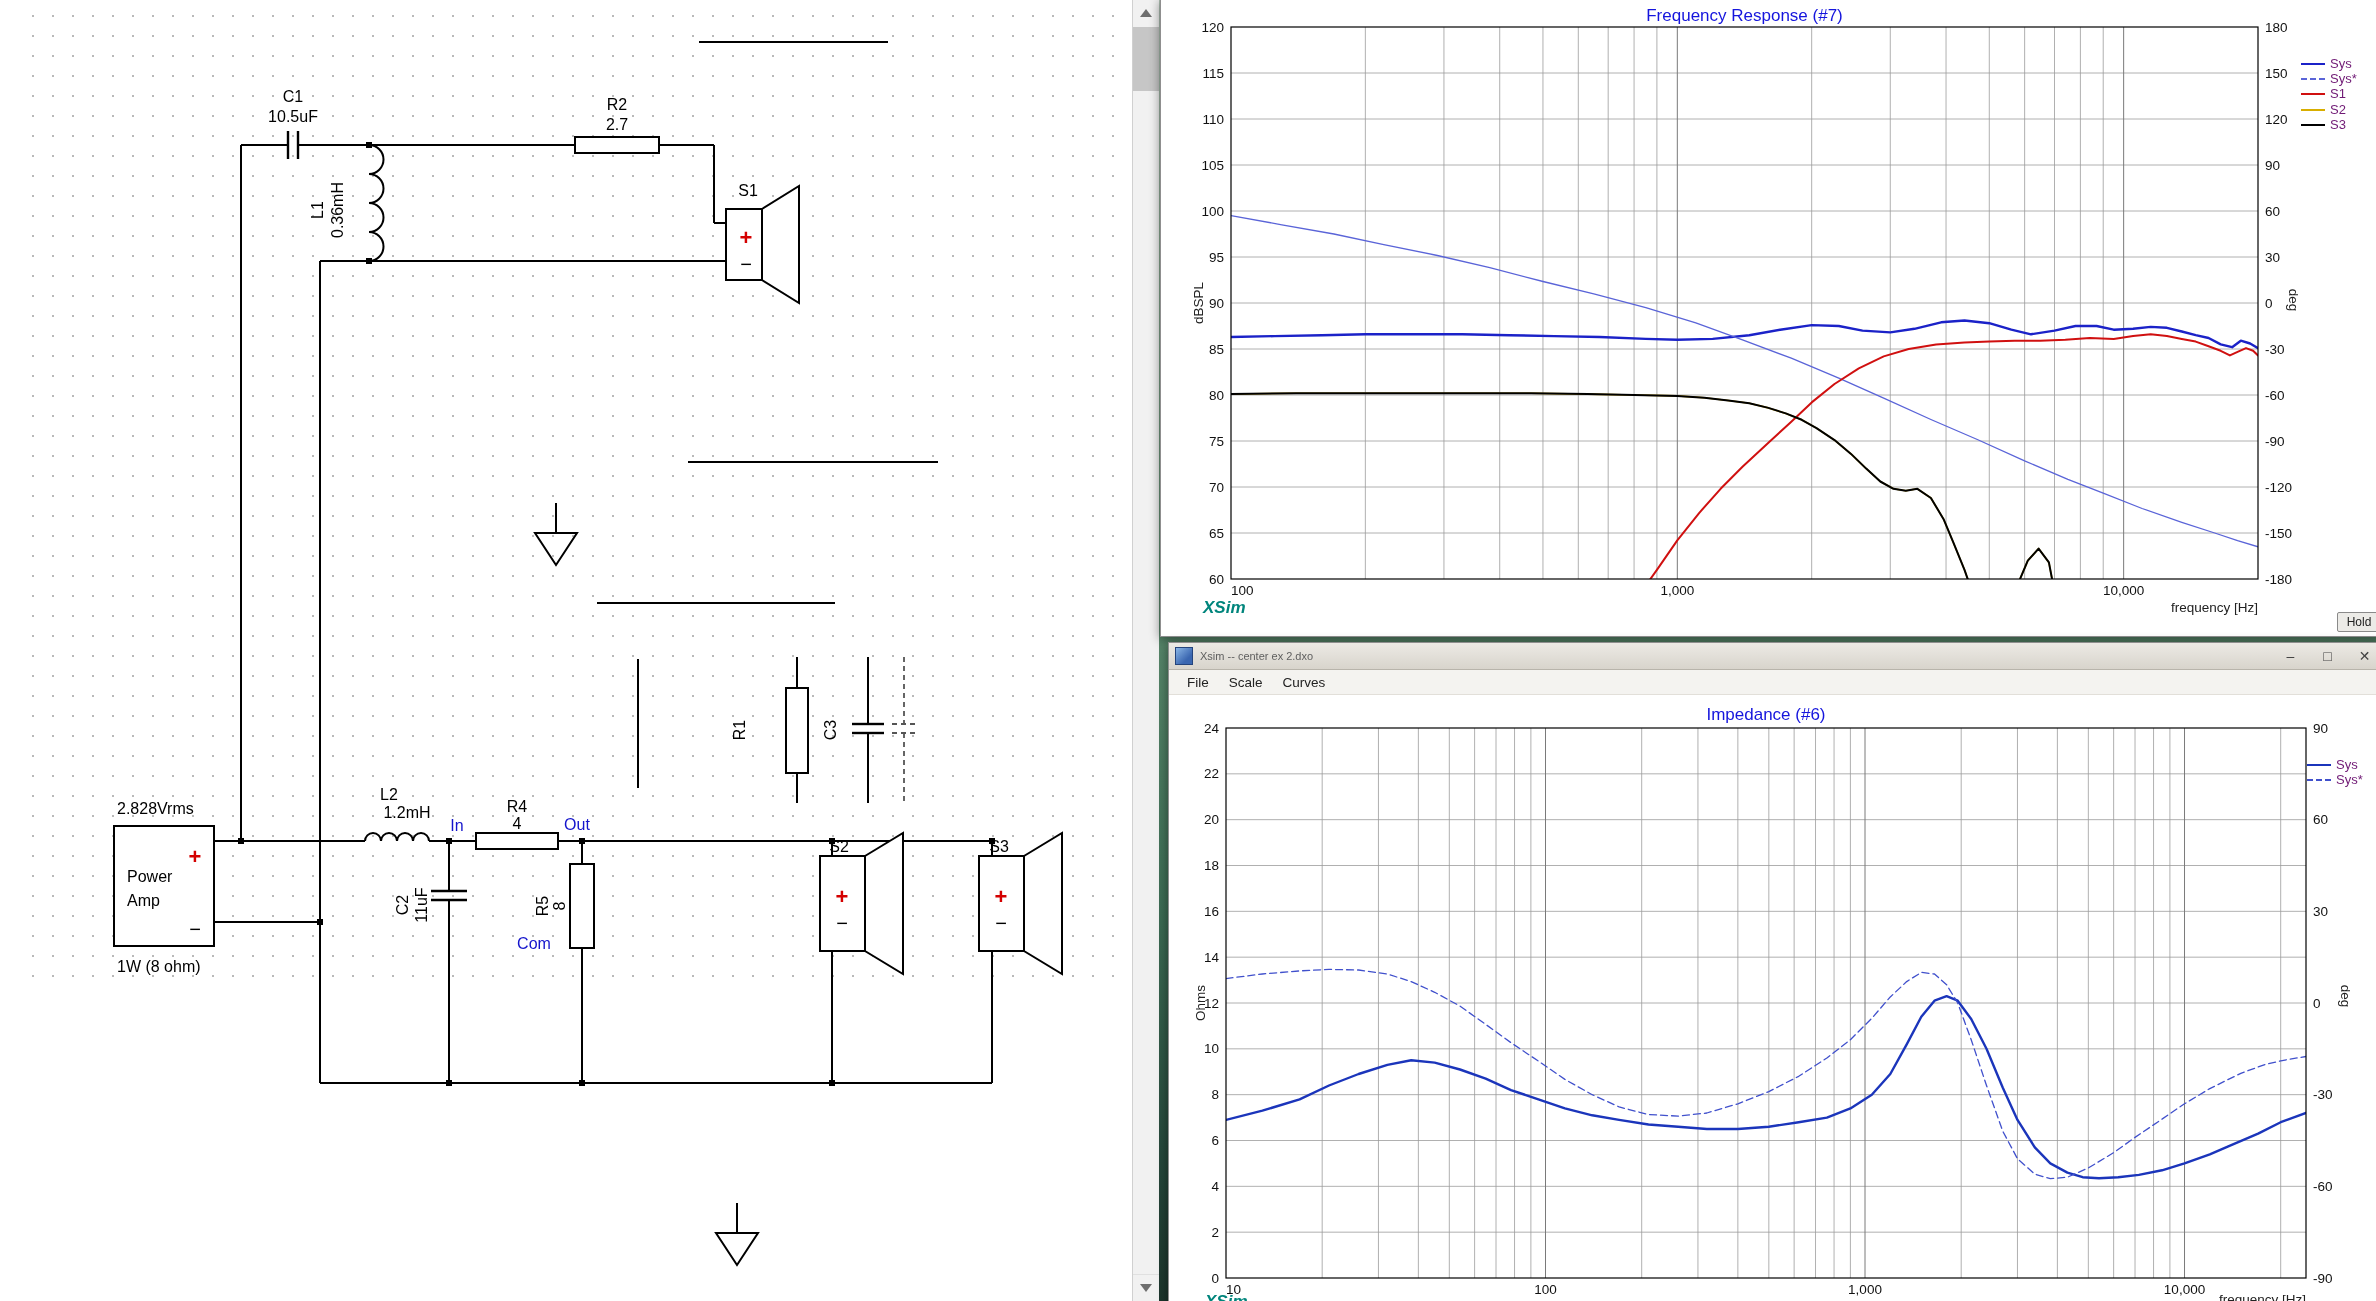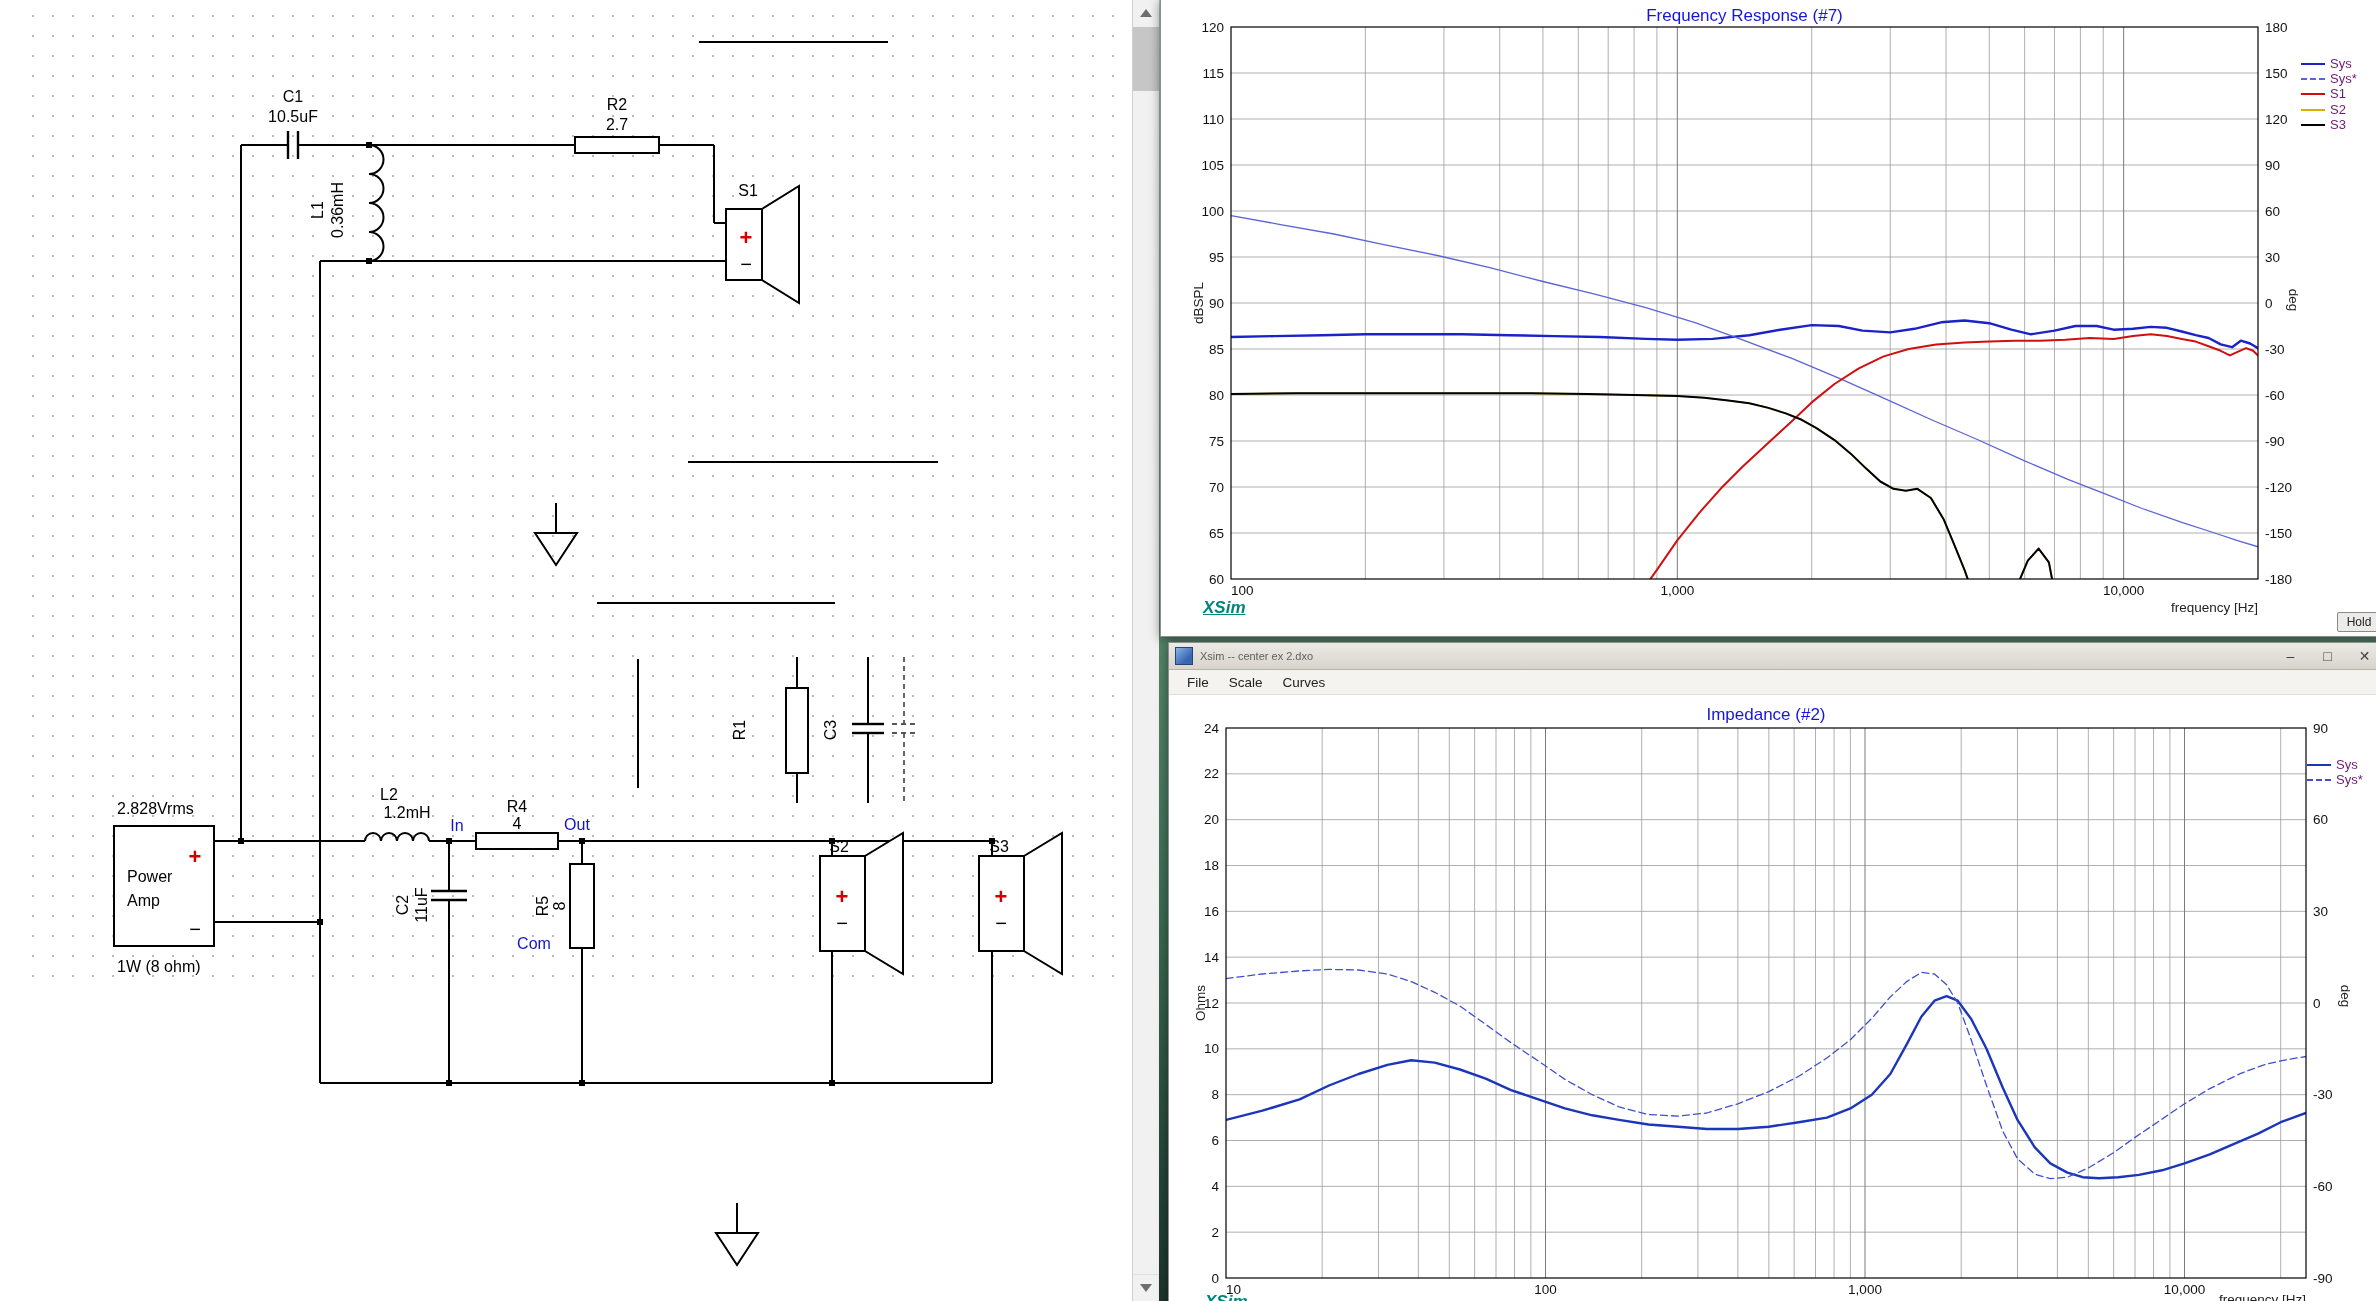--- a/index.html
+++ b/index.html
@@ -40,21 +40,21 @@
   svg text{font-family:"Liberation Sans",sans-serif;}
   .vlabel{position:absolute;width:60px;height:16px;line-height:16px;text-align:center;
     font-size:13.5px;color:#222;}
   .rotl{transform:rotate(-90deg);}
   .rotr{transform:rotate(90deg);}
   .xlabel{position:absolute;text-align:right;font-size:13.5px;color:#222;}
   .legend{position:absolute;}
   .lg-row{height:15.2px;font-size:13px;color:#701a75;white-space:nowrap;}
   .sw{display:inline-block;width:24px;height:0;border-top:2px solid #000;vertical-align:3px;margin-right:5px;}
   .sw.d{border-top-style:dashed;}
-  .brand{position:absolute;font-size:17px;font-weight:bold;font-style:italic;color:#00857c;text-decoration:underline;}
+  .brand{position:absolute;font-size:17px;font-weight:bold;font-style:italic;color:#00857c;}
   .hold-btn{position:absolute;width:44px;height:20px;background:#ecebe7;border:1px solid #8a8a8a;
     border-radius:2px;font-size:12px;color:#222;font-family:"Liberation Sans",sans-serif;
     text-align:center;line-height:18px;padding:0;}
   
   .titlebar{position:absolute;left:0;top:0;right:0;height:26px;display:flex;align-items:center;
     background:linear-gradient(#eceae5,#d8d4cc);border-bottom:1px solid #b8b4ab;padding-left:6px;}
   .app-icon{width:16px;height:16px;margin-right:7px;
     background:linear-gradient(135deg,#8ab6e6 0%,#3a66b0 70%);border:1px solid #24447c;}
   .tb-title{font-size:11px;color:#5f5f5f;}
   .tb-btns{margin-left:auto;display:flex;height:26px;}
@@ -322,21 +322,21 @@
         <span class="tbtn">–</span>
         <span class="tbtn">□</span>
         <span class="tbtn">✕</span>
       </span>
     </div>
     <div class="menubar">
       <span class="menu-item">File</span>
       <span class="menu-item">Scale</span>
       <span class="menu-item">Curves</span>
     </div>
-    <div class="chart-title" style="left:57px;top:62px;width:1080px;">Impedance (#2)</div>
+    <div class="chart-title" style="left:57px;top:62px;width:1080px;">Impedance (#6)</div>
     <svg id="imp-svg" class="chart-svg" style="top:0;" width="1212" height="666">
         <line x1="57" y1="589.1666666666666" x2="1137" y2="589.1666666666666" stroke="#9c9c9c" stroke-width="0.8"></line>
         <line x1="57" y1="543.3333333333334" x2="1137" y2="543.3333333333334" stroke="#9c9c9c" stroke-width="0.8"></line>
         <line x1="57" y1="497.5" x2="1137" y2="497.5" stroke="#9c9c9c" stroke-width="0.8"></line>
         <line x1="57" y1="451.6666666666667" x2="1137" y2="451.6666666666667" stroke="#9c9c9c" stroke-width="0.8"></line>
         <line x1="57" y1="405.8333333333333" x2="1137" y2="405.8333333333333" stroke="#9c9c9c" stroke-width="0.8"></line>
         <line x1="57" y1="360" x2="1137" y2="360" stroke="#9c9c9c" stroke-width="0.8"></line>
         <line x1="57" y1="314.16666666666663" x2="1137" y2="314.16666666666663" stroke="#9c9c9c" stroke-width="0.8"></line>
         <line x1="57" y1="268.33333333333337" x2="1137" y2="268.33333333333337" stroke="#9c9c9c" stroke-width="0.8"></line>
         <line x1="57" y1="222.5" x2="1137" y2="222.5" stroke="#9c9c9c" stroke-width="0.8"></line>

